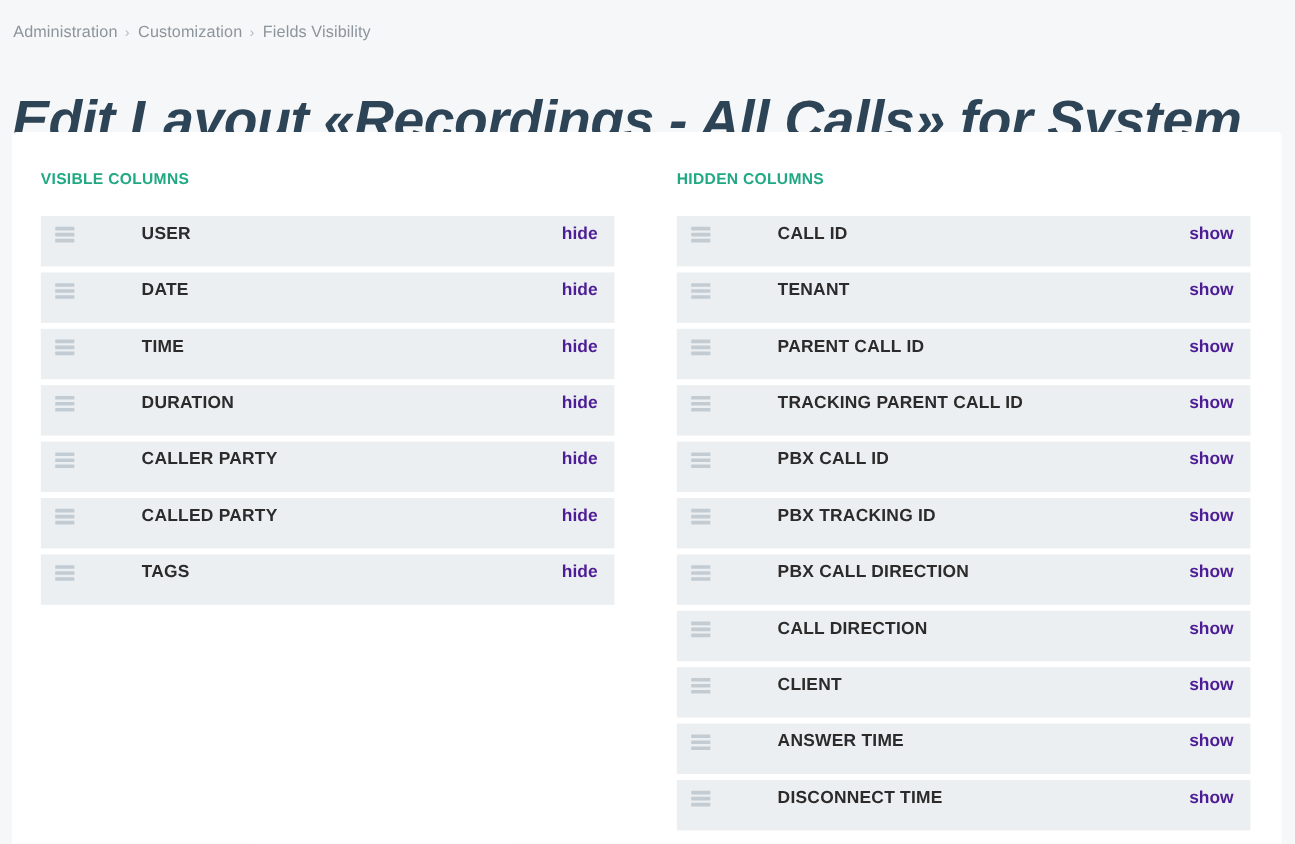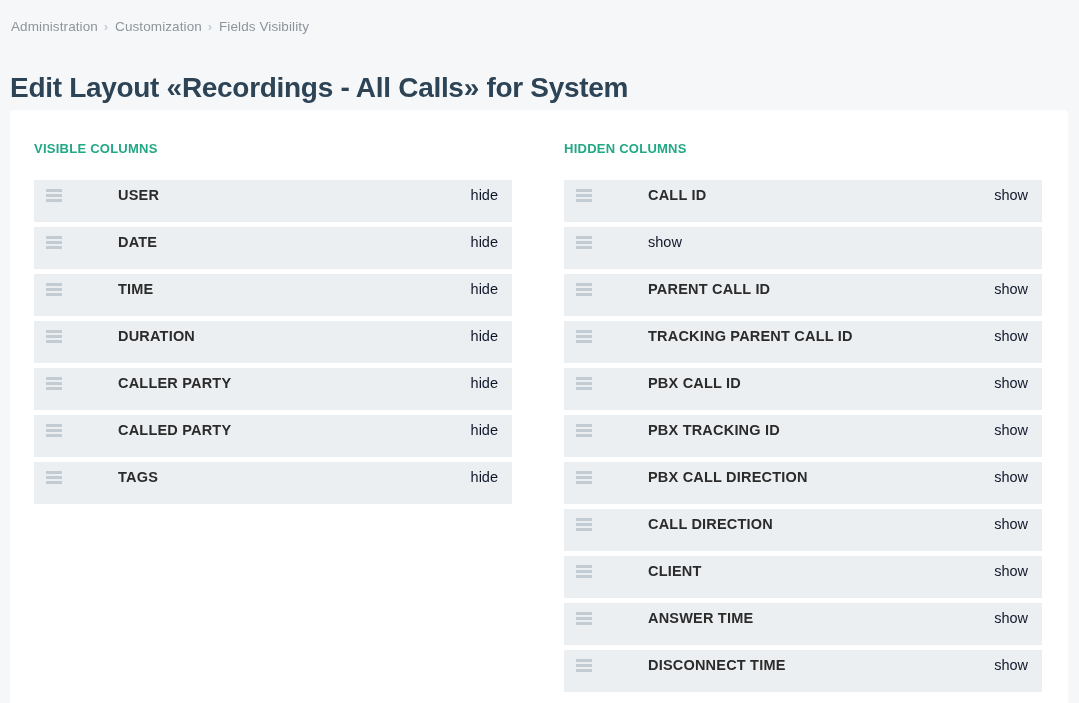--- a/index.html
+++ b/index.html
@@ -38,26 +38,27 @@
     color: #b4bbc1;
     margin: 0 7px 0 6px;
     font-size: 12px;
   }
 
   
   .page-title {
     position: absolute;
     left: 10px;
     top: 47px;
-    font-size: 28px;
+    font-size: 46px;
     font-weight: bold;
     color: #2d4356;
     letter-spacing: -0.3px;
     line-height: 44px;
     white-space: nowrap;
+    font-style: italic;
   }
 
   
   .card {
     position: absolute;
     left: 10px;
     top: 110px;
     width: 1058px;
     height: 600px;
     background: #ffffff;
@@ -121,24 +122,25 @@
     letter-spacing: 0.2px;
     line-height: 18px;
     white-space: nowrap;
     overflow: hidden;
     text-overflow: ellipsis;
   }
 
   .toggle-link {
     flex: 0 0 auto;
     font-size: 14.5px;
-    color: #0f172a;
+    color: #4c1d95;
     text-decoration: none;
     cursor: pointer;
     line-height: 18px;
+    font-weight: bold;
   }
 </style>
 </head>
 <body>
 
 <div class="page">
 
   <div class="breadcrumb">
     <a class="crumb" href="#" style="text-decoration:none;color:inherit;">Administration</a><span class="sep">›</span><a class="crumb" href="#" style="text-decoration:none;color:inherit;">Customization</a><span class="sep">›</span><span class="crumb">Fields Visibility</span>
   </div>
@@ -228,20 +230,21 @@
               </span>
               <span class="field-label">CALL ID</span>
               <a class="toggle-link" href="#">show</a>
             </div>
             <div class="field-row">
               <span class="drag-handle">
                 <span></span>
                 <span></span>
                 <span></span>
               </span>
+              <span class="field-label">TENANT</span>
               <a class="toggle-link" href="#">show</a>
             </div>
             <div class="field-row">
               <span class="drag-handle">
                 <span></span>
                 <span></span>
                 <span></span>
               </span>
               <span class="field-label">PARENT CALL ID</span>
               <a class="toggle-link" href="#">show</a>

